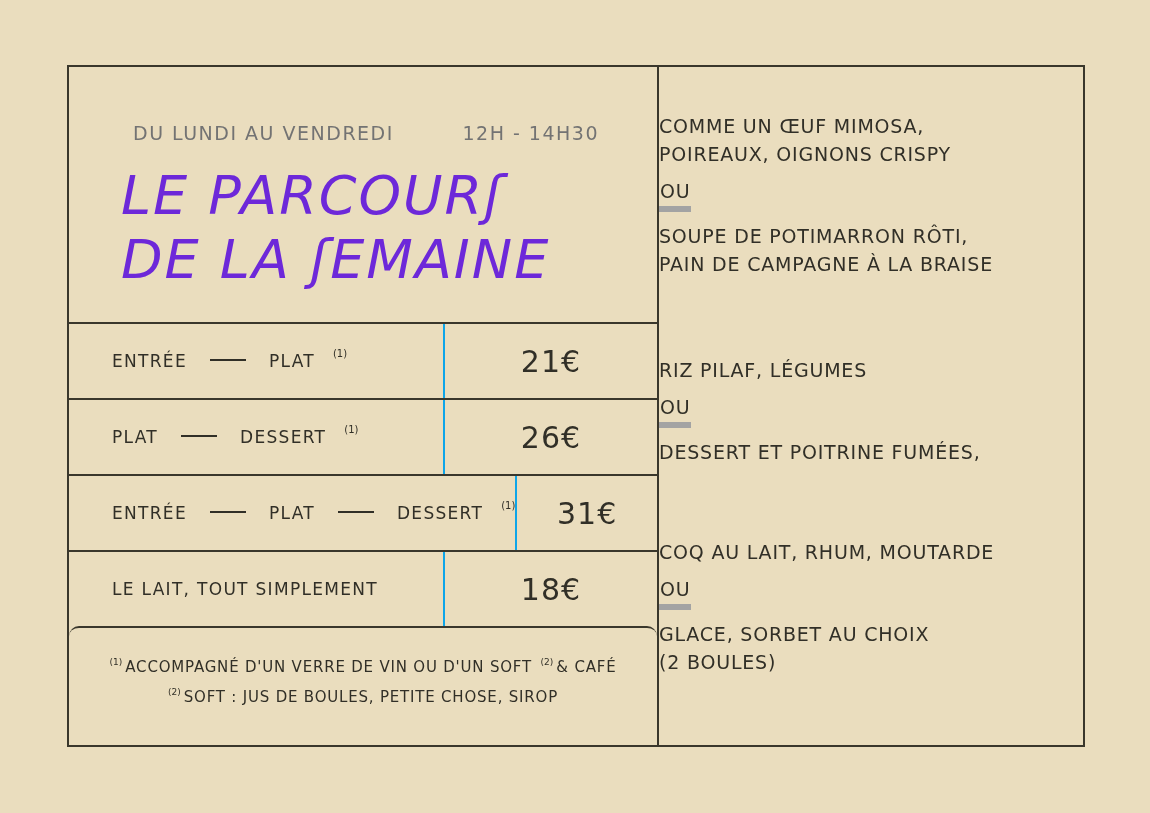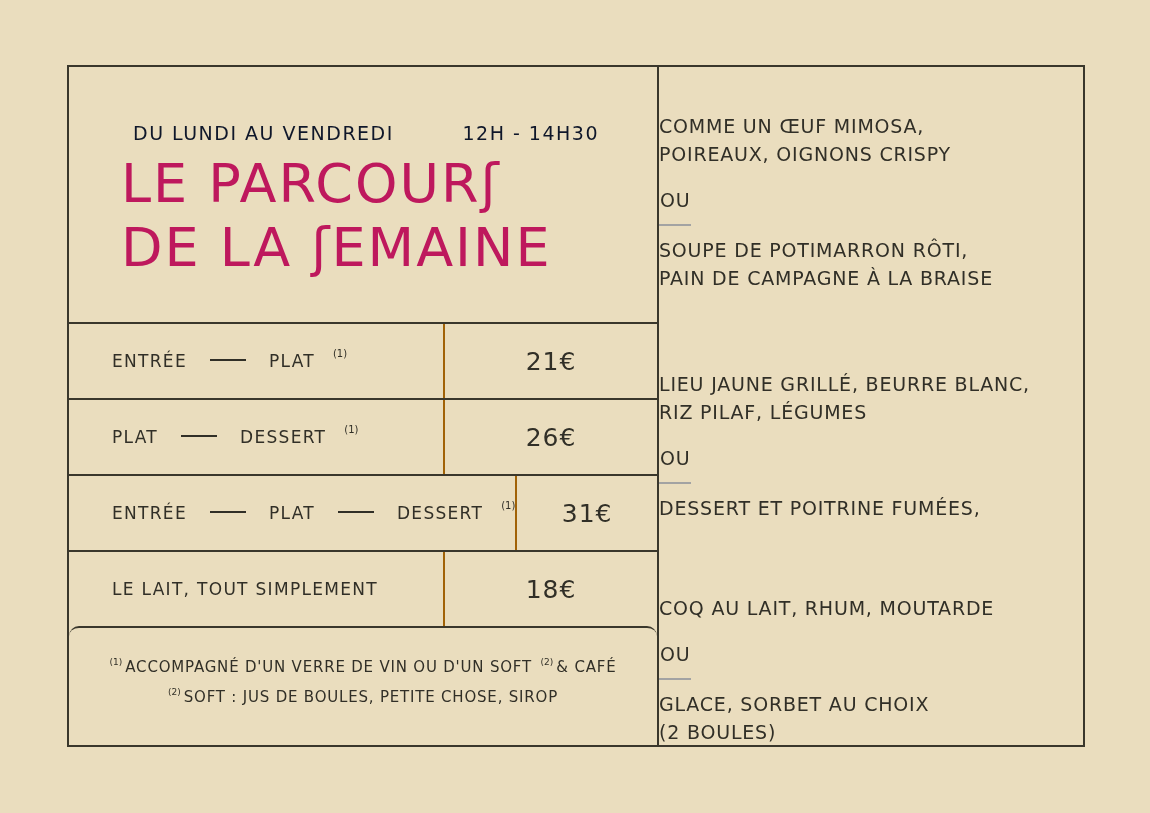--- a/index.html
+++ b/index.html
@@ -25,28 +25,29 @@
   }
   .header-zone {
     height:255px;
     padding:55px 0 0 52px;
   }
   .schedule-row {
     width:478px;
     padding-left:12px;
     display:flex; justify-content:space-between;
     font-size:19px; letter-spacing:1.5px;
-    color:#0f172a;
+    color:#737373;
   }
   .title {
-    margin-top:8px;
+    margin-top:20px;
     font-size:54px; line-height:64px;
     letter-spacing:2px;
-    color:#be185d;
+    color:#6d28d9;
     white-space:nowrap;
+    font-style:italic;
   }
   .pricing-table { }
   .price-row {
     height:76px;
     border-top:2px solid #3A372C;
     display:flex;
   }
   .row-label {
     flex:1;
     display:flex; align-items:center;
@@ -60,23 +61,23 @@
     margin:0 11px;
     position:relative; top:-1px;
   }
   .note {
     font-size:10px; letter-spacing:0;
     position:relative; top:-8px;
     margin-left:6px;
   }
   .row-price {
     width:214px;
-    border-left:2px solid #a16207;
+    border-left:2px solid #0ea5e9;
     display:flex; align-items:center; justify-content:center;
-    font-size:25px; letter-spacing:1px;text-align:center;
+    font-size:30px; letter-spacing:1px;text-align:center;
   }
   .footnotes {
     flex:1;
     border-top:2px solid #3A372C;
     text-align:center;
     padding-top:22px;
     font-size:15px; line-height:26px;
     letter-spacing:0.8px;
     border-radius:10px;
   }
@@ -92,23 +93,22 @@
     text-align:left;
     padding-top:45px;
     font-size:19px; line-height:28px;
     letter-spacing:0.8px;
   }
   .course-sep-1 { margin-top:78px; }
   .course-sep-2 { margin-top:72px; }
   .ou-wrap { margin:9px 0 10px; }
   .ou {
     display:inline-block;
-    border-bottom:2px solid #a3a3a3;
-    padding:0 1px 10px 1px;
-    margin-top:9px;
+    border-bottom:6px solid #a3a3a3;
+    padding:0 1px 1px 1px;
   }
 </style>
 </head>
 <body>
 
 <div class="menu-box">
 
   <div class="left-col">
 
     <div class="header-zone">
@@ -183,21 +183,20 @@
       <div>COMME UN ŒUF MIMOSA,</div>
       <div>POIREAUX, OIGNONS CRISPY</div>
       <div class="ou-wrap">
         <span class="ou">OU</span>
       </div>
       <div>SOUPE DE POTIMARRON RÔTI,</div>
       <div>PAIN DE CAMPAGNE À LA BRAISE</div>
     </div>
 
     <div class="course course-sep-1">
-      <div>LIEU JAUNE GRILLÉ, BEURRE BLANC,</div>
       <div>RIZ PILAF, LÉGUMES</div>
       <div class="ou-wrap">
         <span class="ou">OU</span>
       </div>
       <div>DESSERT ET POITRINE FUMÉES,</div>
     </div>
 
     <div class="course course-sep-2">
       <div>COQ AU LAIT, RHUM, MOUTARDE</div>
       <div class="ou-wrap">

